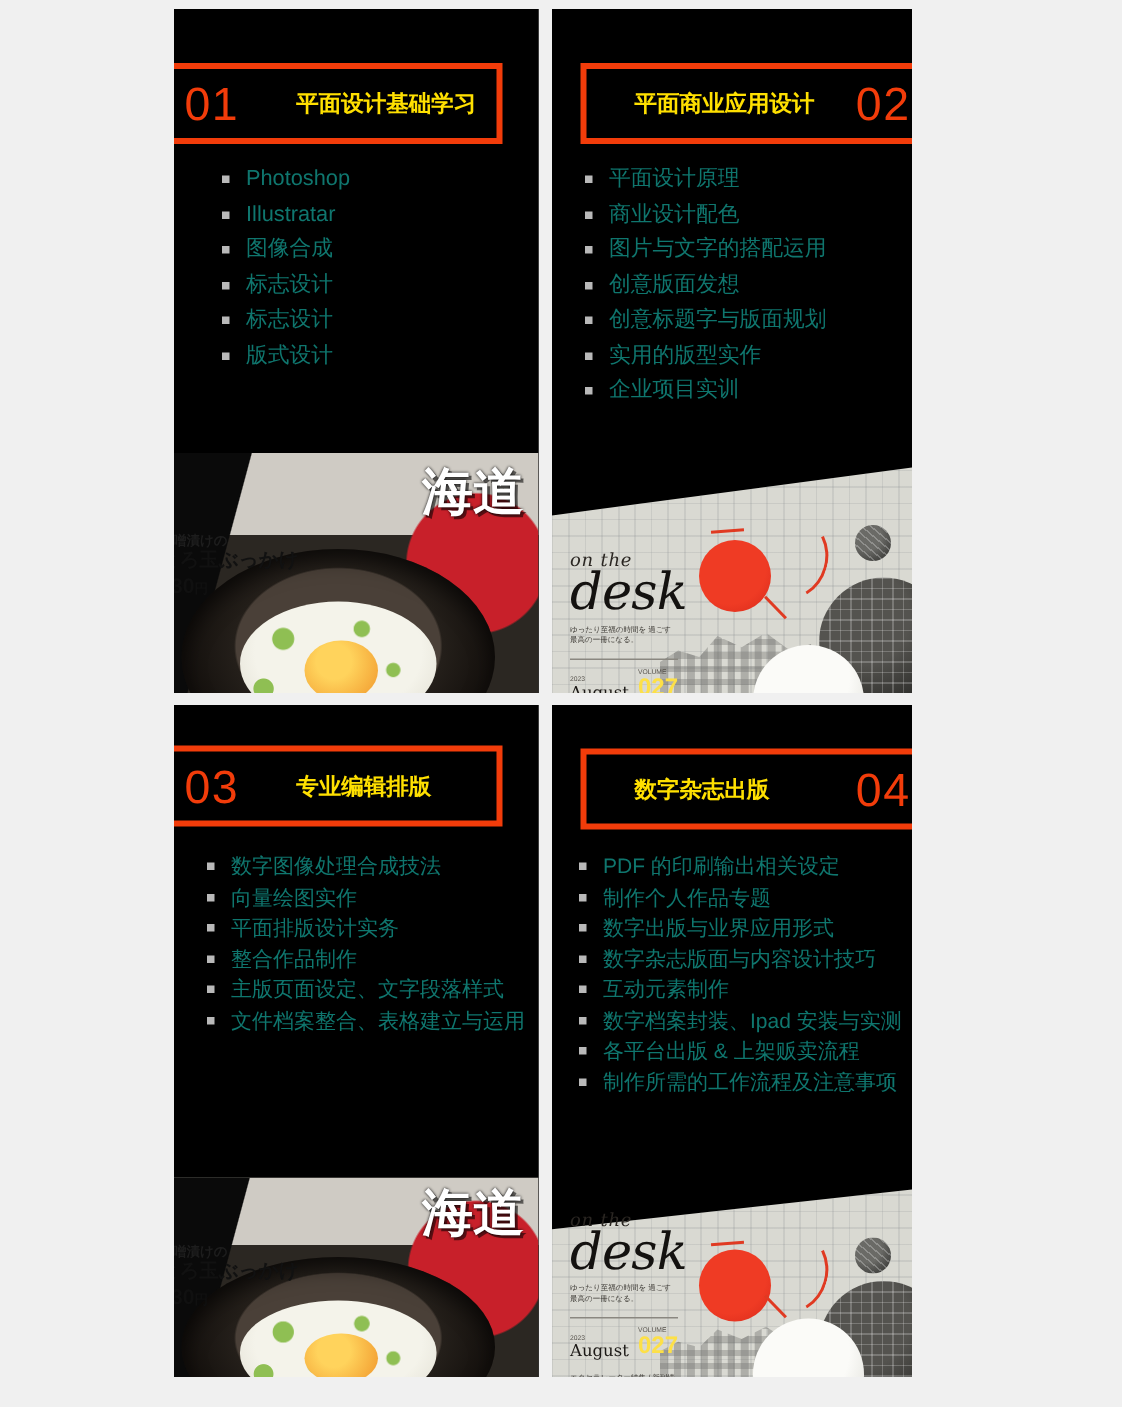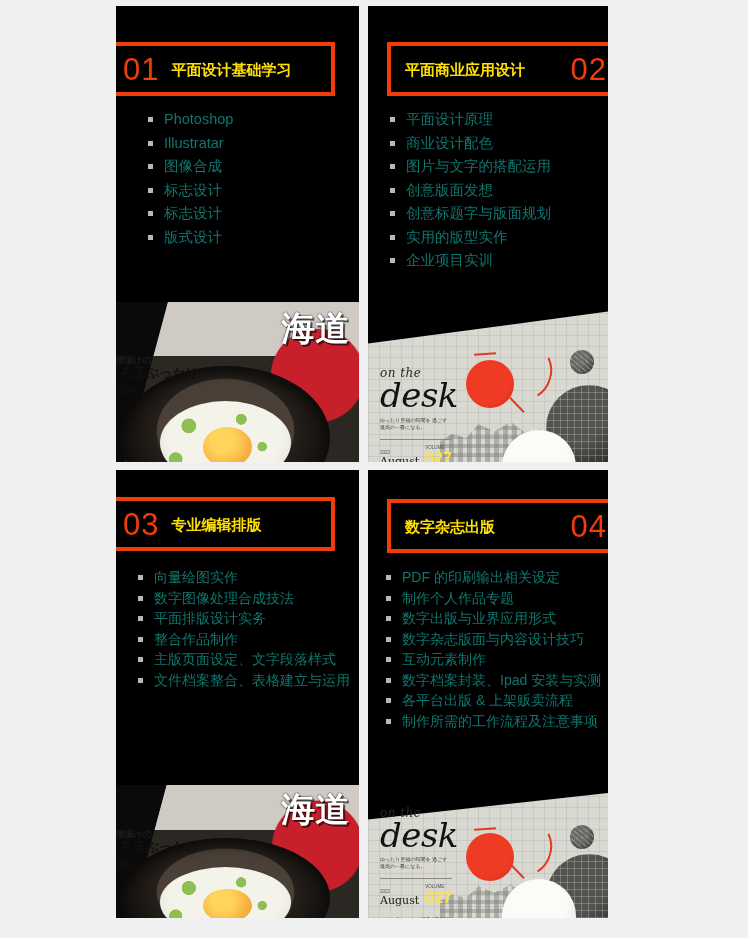--- a/index.html
+++ b/index.html
@@ -44,33 +44,34 @@
   
   .hdr {
     position: absolute;
     border: 4px solid #f23c0a;
     height: 54px;
     box-sizing: border-box;
     display: flex;
     align-items: center;
     z-index: 5;
     background: transparent;
+    gap: 26px;
   }
   
   .hdr.left-style {
     left: -11px;
     width: 230px;
     padding-left: 14px;
     justify-content: flex-start;
   }
   
   .hdr.right-style {
     left: 19px;
     width: 238px;
-    padding-left: 14px;
+    padding-left: 32px;
     padding-right: 14px;
     justify-content: space-between;
   }
   .hdr.p1pos { top: 36px; }
   .hdr.p2pos { top: 36px; }
   .hdr.p3pos { top: 27px; }
   .hdr.p4pos { top: 29px; }
 
   .hdr-num {
     color: #f23c0a;
@@ -471,22 +472,22 @@
           <div class="kanji">海道</div>
         </div>
       </div>
 
       <div class="hdr left-style p3pos">
         <span class="hdr-num">03</span>
         <span class="hdr-title">专业编辑排版</span>
       </div>
 
       <ul class="topics dense" style="left:22px; top:100px;">
+        <li><span class="bullet"></span><span>数字图像处理合成技法</span></li>
         <li><span class="bullet"></span><span>向量绘图实作</span></li>
-        <li><span class="bullet"></span><span>数字图像处理合成技法</span></li>
         <li><span class="bullet"></span><span>平面排版设计实务</span></li>
         <li><span class="bullet"></span><span>整合作品制作</span></li>
         <li><span class="bullet"></span><span>主版页面设定、文字段落样式</span></li>
         <li><span class="bullet"></span><span>文件档案整合、表格建立与运用</span></li>
       </ul>
 
     </div>
   </div>
 
   <div class="panel p4">

